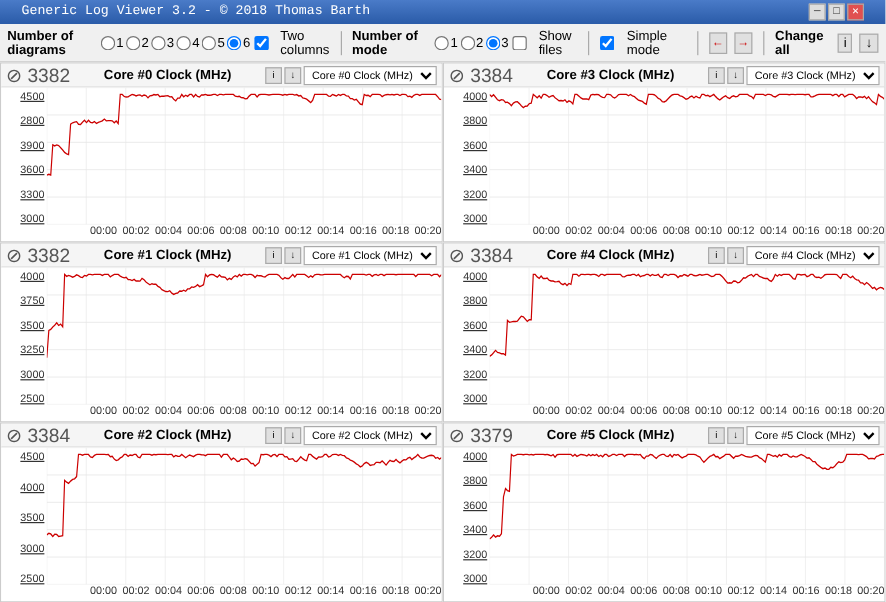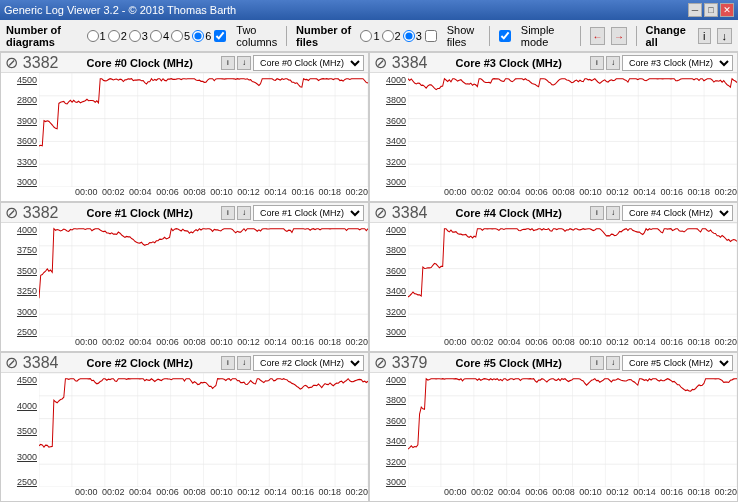--- a/index.html
+++ b/index.html
@@ -7,26 +7,27 @@
       font-family: Arial, sans-serif;
       font-size: 11px;
       background: #f0f0f0;
       width: 738px;
       height: 502px;
       overflow: hidden;
     }
     .title-bar {
       background: linear-gradient(to bottom, #4a7bc8, #2a5ba8);
       color: white;
-      padding: 2px 4px;
+      padding: 2px 18px;
       font-size: 11px;
       display: flex;
       align-items: center;
       justify-content: space-between;
       height: 20px;
+      font-family: Liberation Mono, monospace;
     }
     .title-bar-controls {
       display: flex;
       gap: 2px;
     }
     .title-bar-btn {
       width: 14px;
       height: 14px;
       border: 1px solid #aaa;
       display: flex;
@@ -238,21 +239,21 @@
     </div>
     <label class="checkbox-item">
       <input type="checkbox" checked="" style="">
       <span>Two columns</span>
     </label>
   </div>
 
   <div class="divider"></div>
 
   <div class="toolbar-section">
-    <span class="toolbar-label">Number of files</span>
+    <span class="toolbar-label">Number of mode</span>
     <div class="radio-group">
       <label class="radio-item"><input type="radio" name="files" style="">1</label>
       <label class="radio-item"><input type="radio" name="files" style="">2</label>
       <label class="radio-item"><input type="radio" name="files" checked="" style="">3</label>
     </div>
     <label class="checkbox-item">
       <input type="checkbox" style="">
       <span>Show files</span>
     </label>
   </div>

